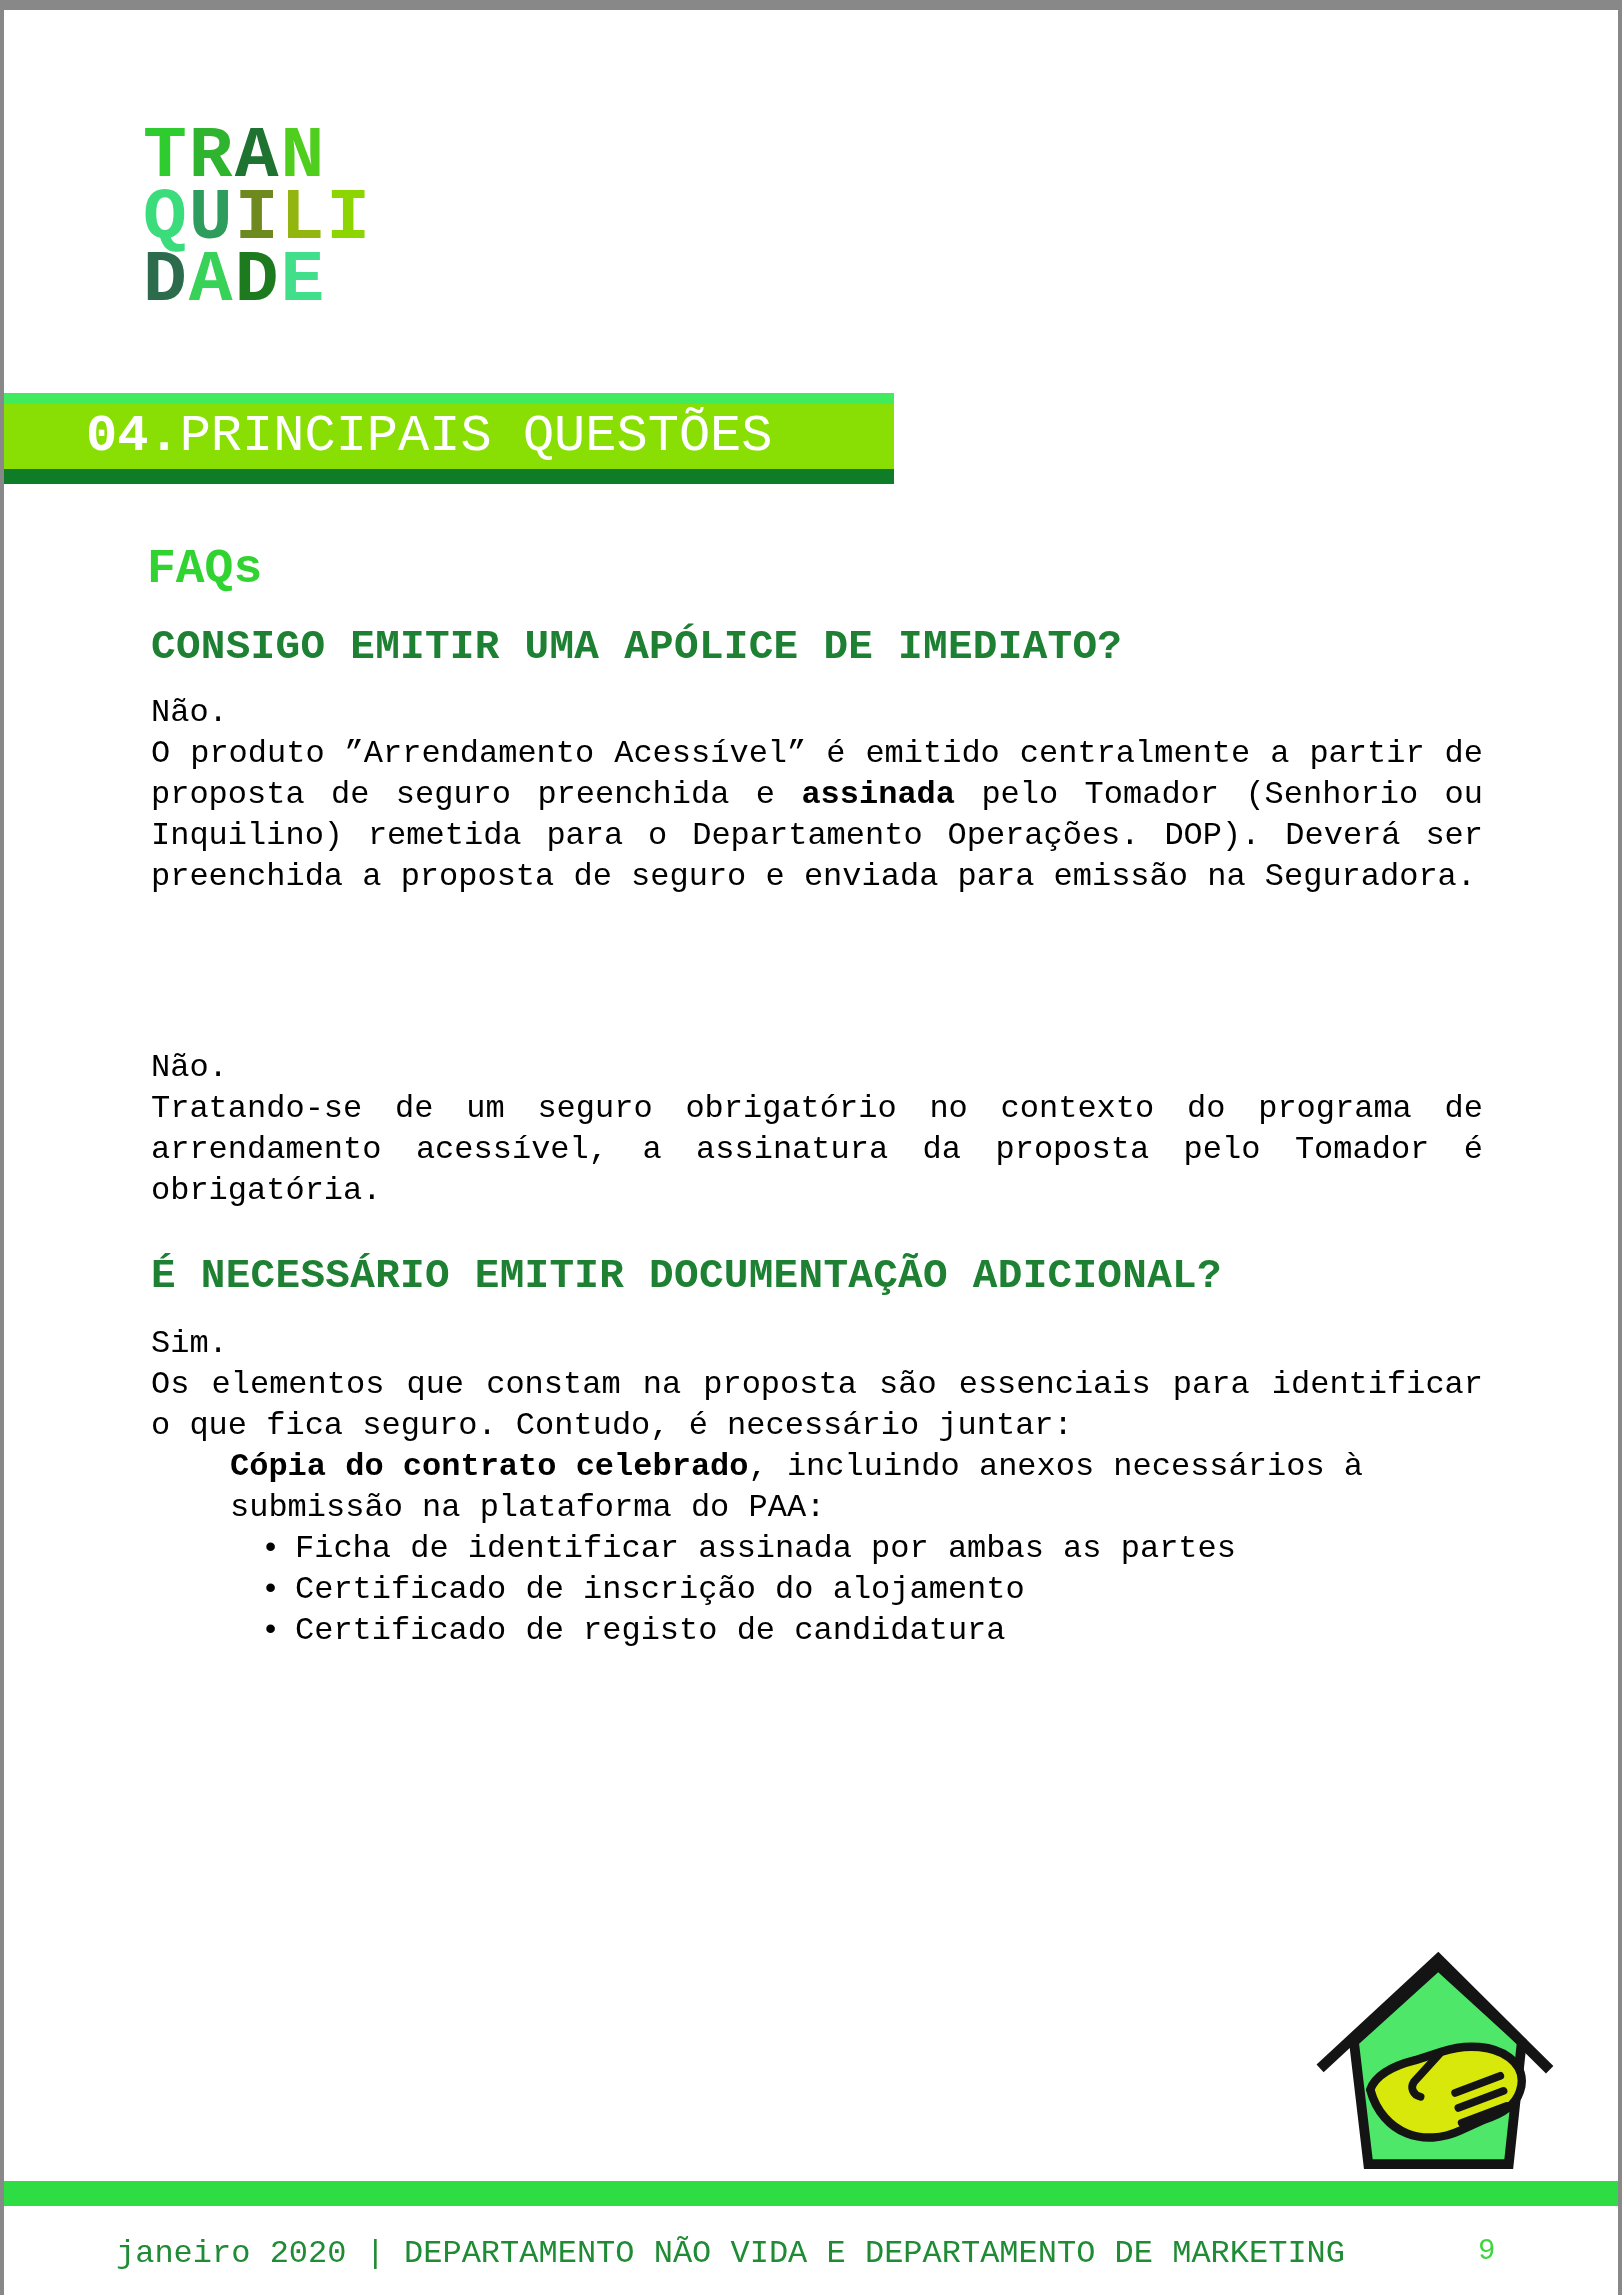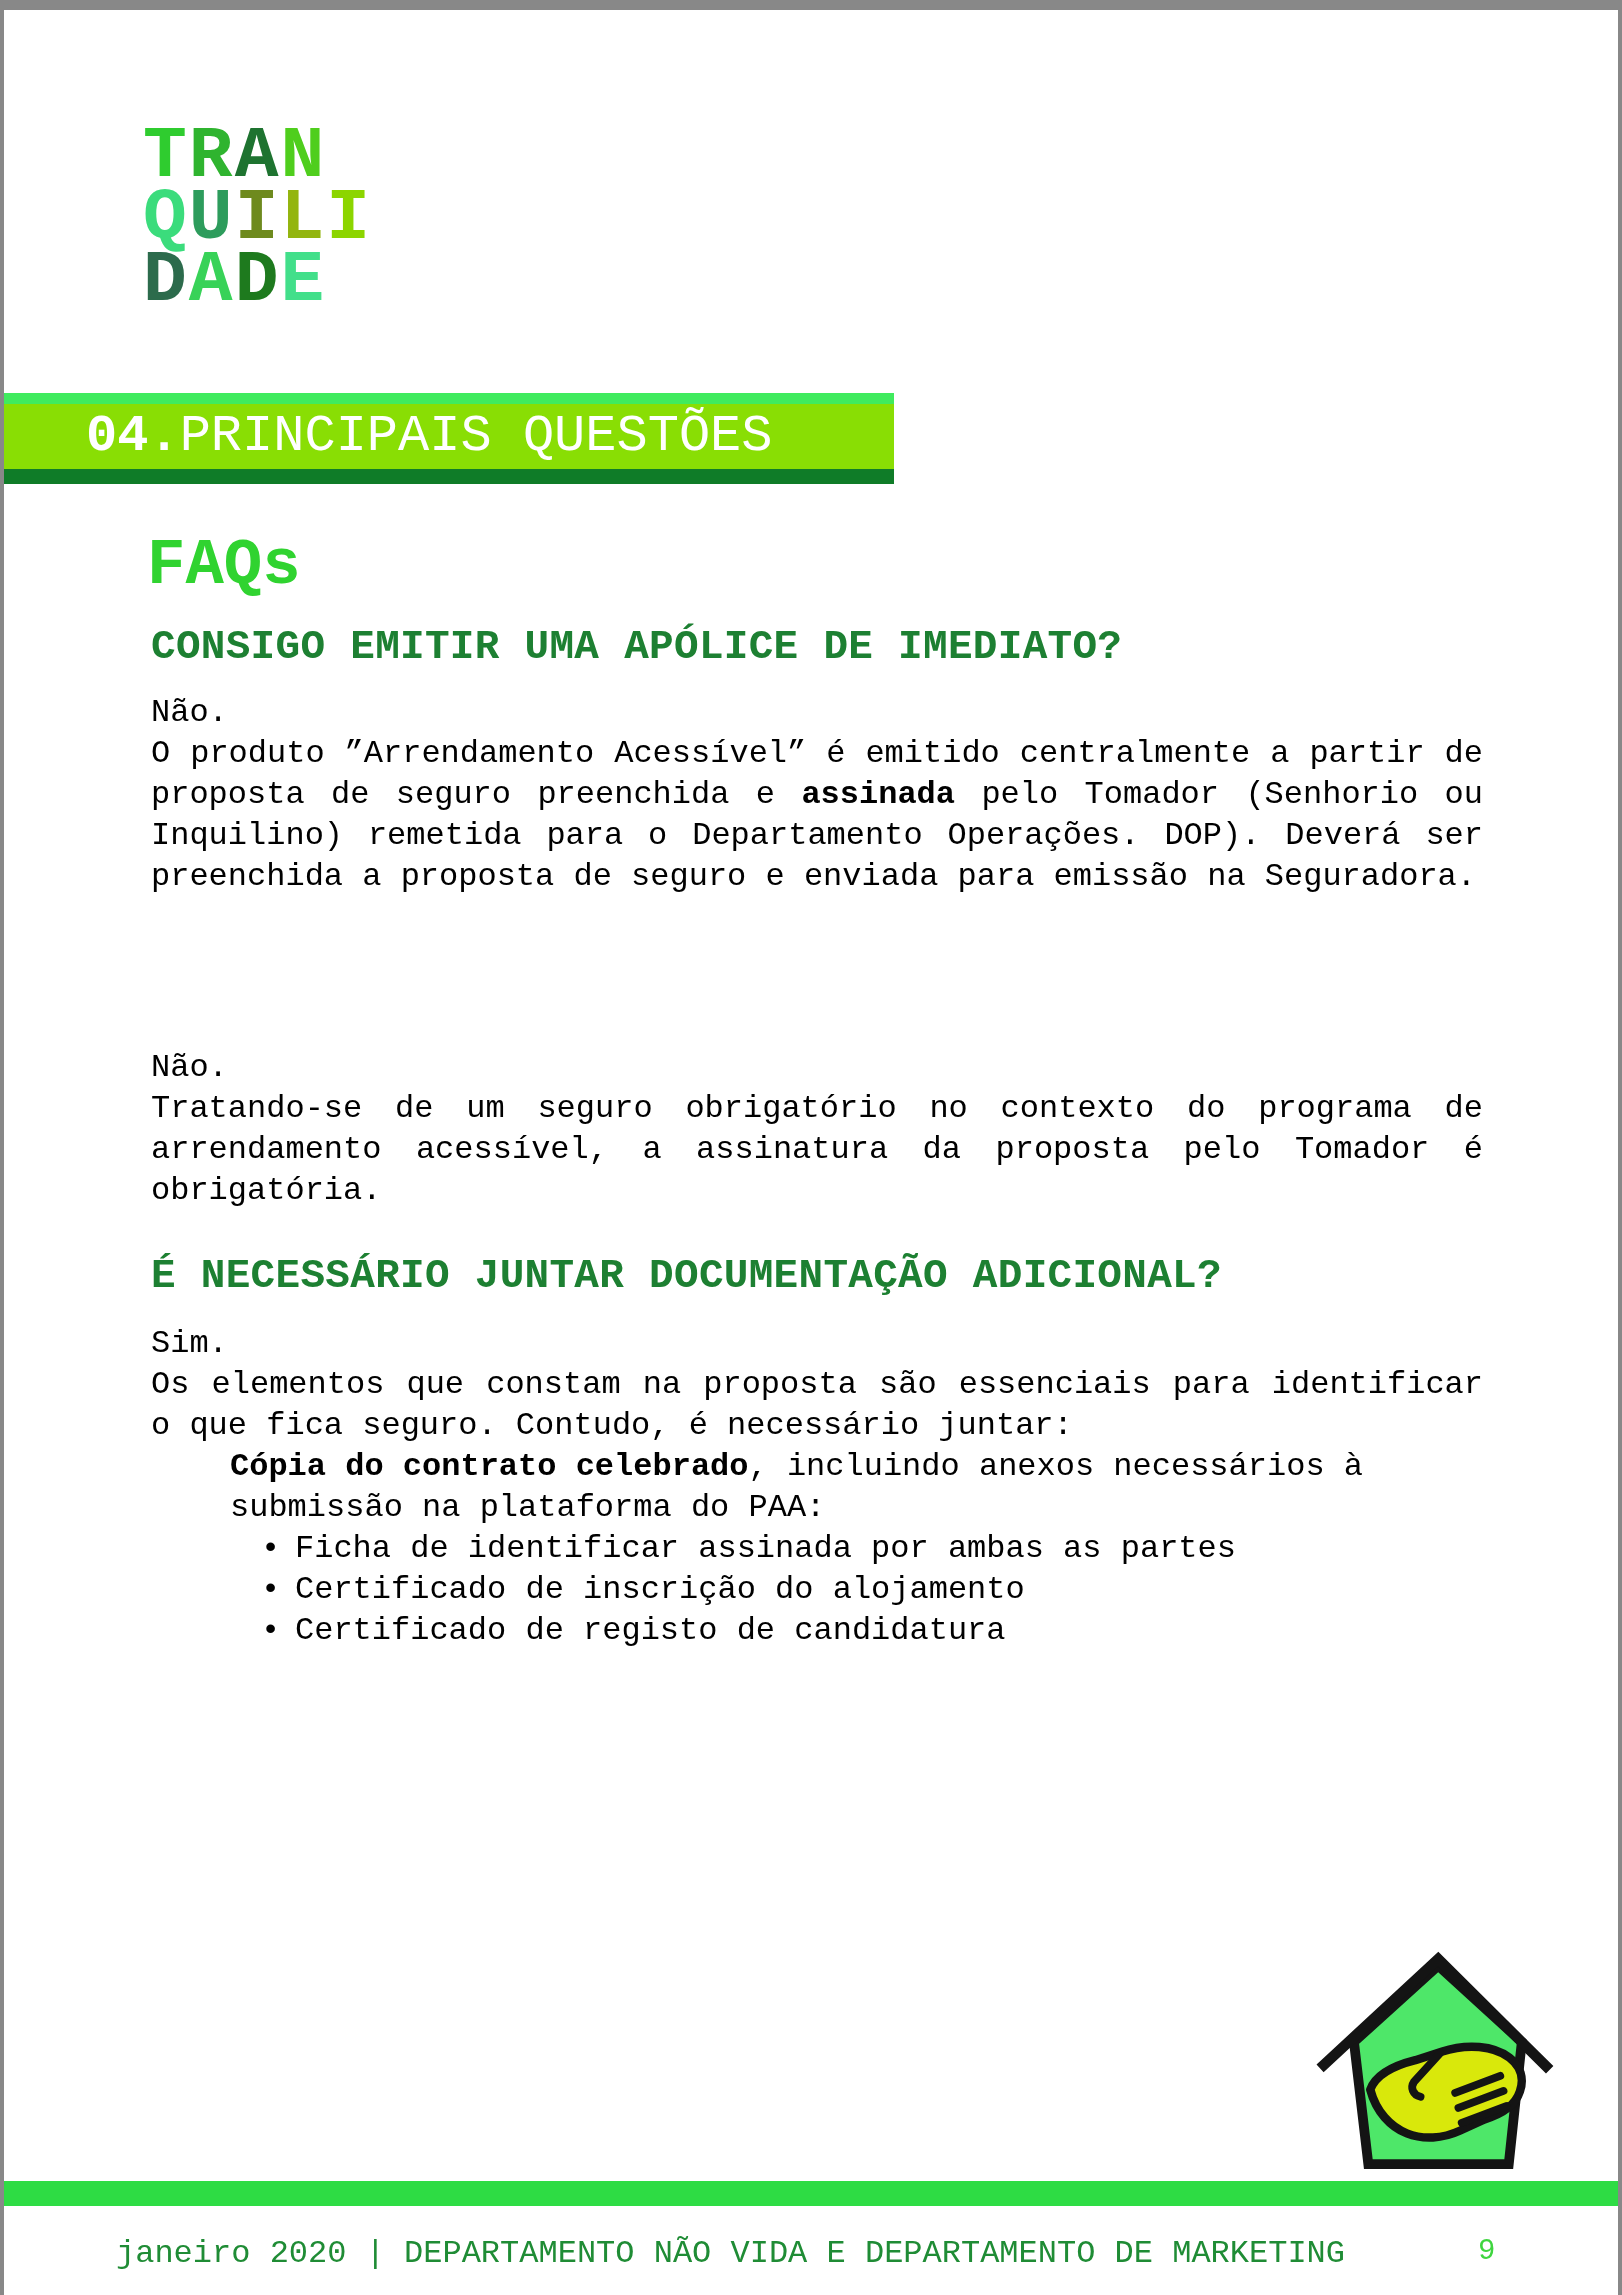--- a/index.html
+++ b/index.html
@@ -24,22 +24,22 @@
   .banner .band{
     height:65px;background:var(--banner-main);
     display:flex;align-items:center;
     padding-left:82px;box-sizing:border-box;
     color:#ffffff;font-size:52px;white-space:nowrap;
   }
   .banner .band .num{font-weight:bold;}
   .banner .strip-bottom{height:15.7px;background:var(--banner-dark);}
   
   .faqs{
-    position:absolute;left:143px;top:520px;
-    font-size:64px;font-weight:bold;color:var(--faqs-green);
+    position:absolute;left:143px;top:532px;
+    font-size:48px;font-weight:bold;color:var(--faqs-green);
   }
   .q-heading{
     position:absolute;left:147px;
     font-size:41px;font-weight:bold;color:var(--heading-green);
     white-space:nowrap;letter-spacing:0.3px;
   }
   .q1{top:614px;} .q2{top:966px;} .q3{top:1243px;}
   
   .para{
     position:absolute;left:147px;width:1332px;
@@ -92,21 +92,21 @@
   <div class="para p1">
     <span>Não.</span><br>
     <span>O produto ”Arrendamento Acessível” é emitido centralmente a partir de proposta de seguro preenchida e </span><span class="bold">assinada</span><span> pelo Tomador (Senhorio ou Inquilino) remetida para o Departamento Operações. DOP). Deverá ser preenchida a proposta de seguro e enviada para emissão na Seguradora.</span>
   </div>
 
   <div class="para p2">
     <span>Não.</span><br>
     <span>Tratando-se de um seguro obrigatório no contexto do programa de arrendamento acessível, a assinatura da proposta pelo Tomador é obrigatória.</span>
   </div>
 
-  <div class="q-heading q3">É NECESSÁRIO JUNTAR DOCUMENTAÇÃO ADICIONAL?</div>
+  <div class="q-heading q3">É NECESSÁRIO EMITIR DOCUMENTAÇÃO ADICIONAL?</div>
   <div class="para p3">
     <div>
       <span>Sim.</span><br>
       <span>Os elementos que constam na proposta são essenciais para identificar o que fica seguro. Contudo, é necessário juntar:</span>
     </div>
     <div class="sub-item">
       <span class="bold">Cópia do contrato celebrado</span><span>, incluindo anexos necessários à submissão na plataforma do PAA:</span>
     </div>
     <div class="bullets">
       <div class="bullet-row">

